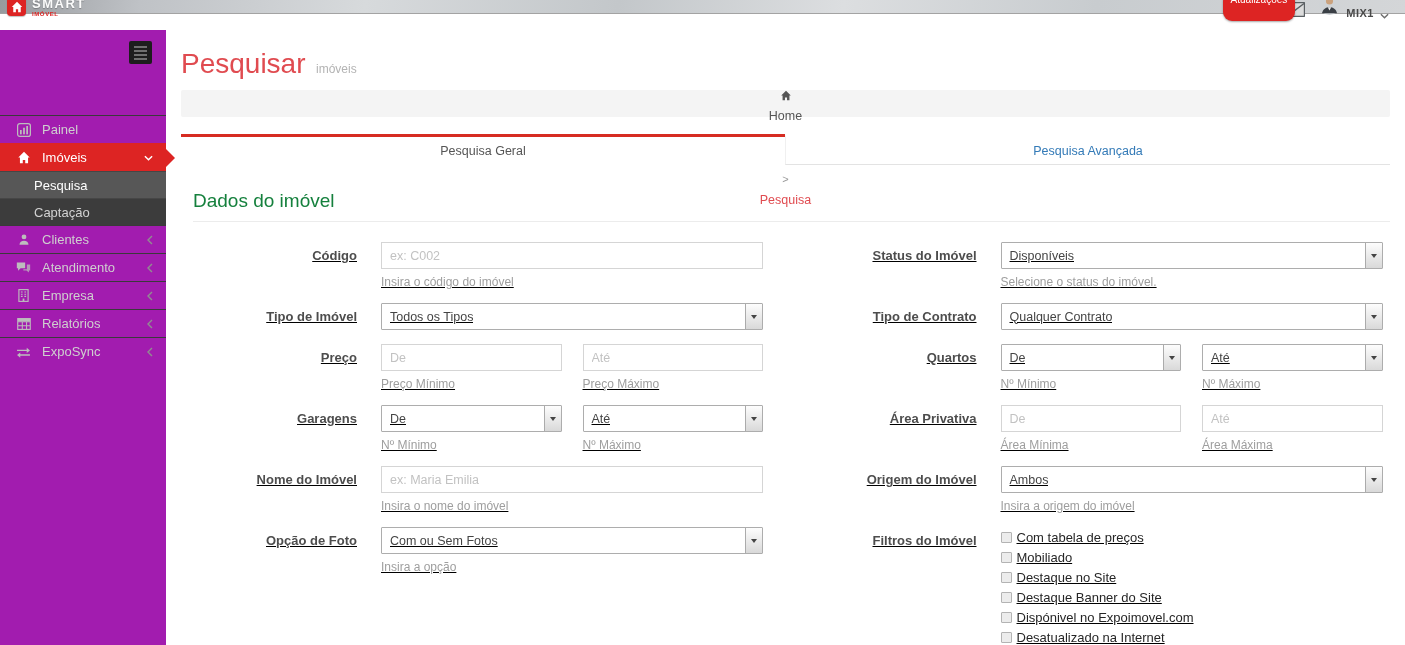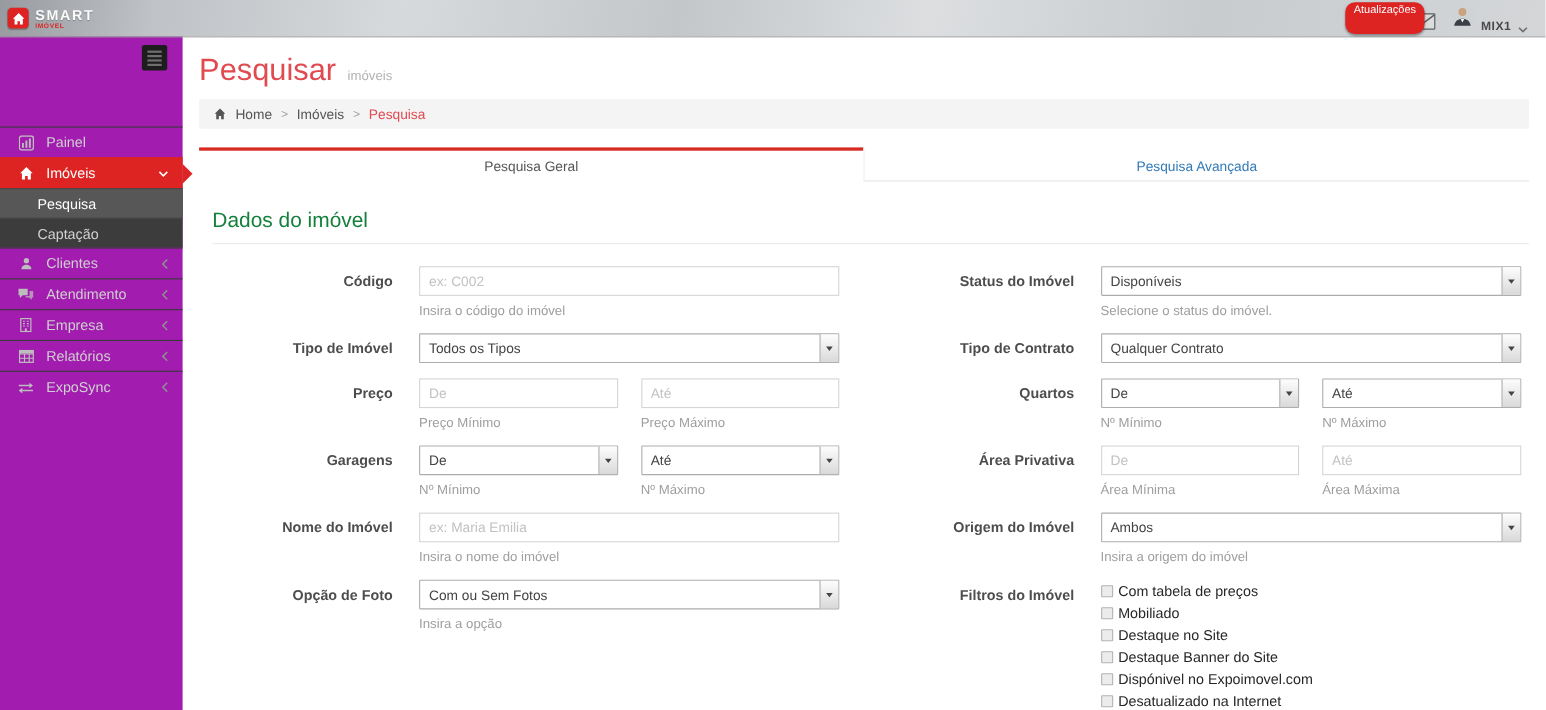--- a/index.html
+++ b/index.html
@@ -1,20 +1,20 @@
 <!DOCTYPE html>
 <html><head>
 <meta charset="utf-8">
 <style>
   * { margin:0; padding:0; box-sizing:border-box; }
   html,body { width:1405px; height:645px; overflow:hidden; background:#fff;
               font-family:"Liberation Sans", sans-serif; }
 
   
-  .navbar { position:fixed; top:0; left:0; width:1405px; height:34px; z-index:20;
+  .navbar { position:fixed; top:0; left:0; width:1405px; height:14px; z-index:20;
             background:linear-gradient(100deg,#979a9e 0%,#bfc2c6 10%,#d7dadc 26%,#c3c7ca 44%,#dcdee0 60%,#c8cccf 78%,#d4d6d8 100%);
             border-bottom:1px solid #a3a3a3; display:flex; align-items:center; }
   .logo { display:flex; align-items:center; gap:6px; padding-left:7px; }
   .logo-sq { width:19px; height:19px; background:#dd2423; border-radius:4px;
              display:flex; align-items:center; justify-content:center; box-shadow:0 1px 1px rgba(0,0,0,.25); }
   .logo-name { font-size:13px; font-weight:bold; letter-spacing:1.5px; color:#fbfbfb; text-shadow:0 1px 1px rgba(0,0,0,.25); line-height:1; }
   .logo-sub  { font-size:6px; font-weight:bold; letter-spacing:.6px; color:#dd2423; line-height:1; margin-top:1px; }
   .nav-right { margin-left:auto; display:flex; align-items:center; padding-right:16px; }
   .badge { background:#dd2423; color:#fff; font-size:10px; line-height:1; padding:3px 8px 16px;
            border-radius:9px; position:relative; z-index:2; box-shadow:0 1px 2px rgba(0,0,0,.35); cursor:pointer; }
@@ -41,39 +41,39 @@
   .smi { height:27px; display:flex; align-items:center; padding-left:34px; color:#d2d2d2;
          font-size:13px; border-top:1px solid #464646; cursor:pointer; }
   .smi.active { background:#575757; color:#fff; }
 
   
   .main { margin-left:166px; padding-top:30px; }
   .header { padding:18px 15px 0; }
   .page-title { display:inline; font-size:28px; font-weight:300; color:#e04b50; }
   .page-sub { font-size:12px; color:#b3b3b3; margin-left:6px; }
   .crumbbar { margin:10px 15px 0; background:#f4f4f4; height:27px; border-radius:2px;
-              display:flex; align-items:center; gap:8px; padding:0 13px; font-size:12.5px; color:#555; }
+              display:flex; align-items:center; gap:8px; padding:0 13px; font-size:12.5px; color:#555;flex-direction:column; }
   .crumb { color:#555; cursor:pointer; }
   .crumb-sep { color:#9a9a9a; font-size:11px; }
   .crumb.current { color:#e04b50; }
   .crumb-home { display:flex; color:#555; }
 
   .tabs { display:flex; margin:17px 15px 0; }
   .tab { flex:1; height:31px; display:flex; align-items:center; justify-content:center;
          font-size:12.5px; background:#fff; cursor:pointer; border-top:3px solid transparent; }
   .tab.active { border-top-color:#d62c22; color:#555;text-align:right; }
   .tab.inactive { color:#337ab7; border-bottom:1px solid #e3e3e3; border-left:1px solid #f0f0f0; }
 
   .content { padding:0 15px; }
   .section-title { margin:25px 0 0 12px; font-size:19px; font-weight:400; color:#15803d;
                    padding-bottom:9px; border-bottom:1px solid #ececec; }
 
   .form { display:flex; margin-top:20px; }
   .fcol { width:50%; }
-  .frow { display:flex; margin-bottom:14px; }
+  .frow { display:flex; margin-bottom:14px;text-decoration:underline; }
   .flbl { flex-shrink:0; text-align:right; padding-right:24px; padding-top:6px;
           font-size:13px; font-weight:bold; color:#4d4d4d; }
   .fcol-l .flbl { width:200px; }
   .fcol-r .flbl { width:215px; }
   .fctl { width:382px; }
   .inp { width:100%; height:27px; border:1px solid #d5d5d5; padding:4px 8px; font-size:12.5px;
          color:#555; font-family:inherit; border-radius:0; outline:none; background:#fff; }
   .inp::placeholder { color:#c2c2c2; }
   .sel { height:27px; border:1px solid #adadad; border-radius:1px; background:#fff;
          display:flex; align-items:center; cursor:pointer; }

